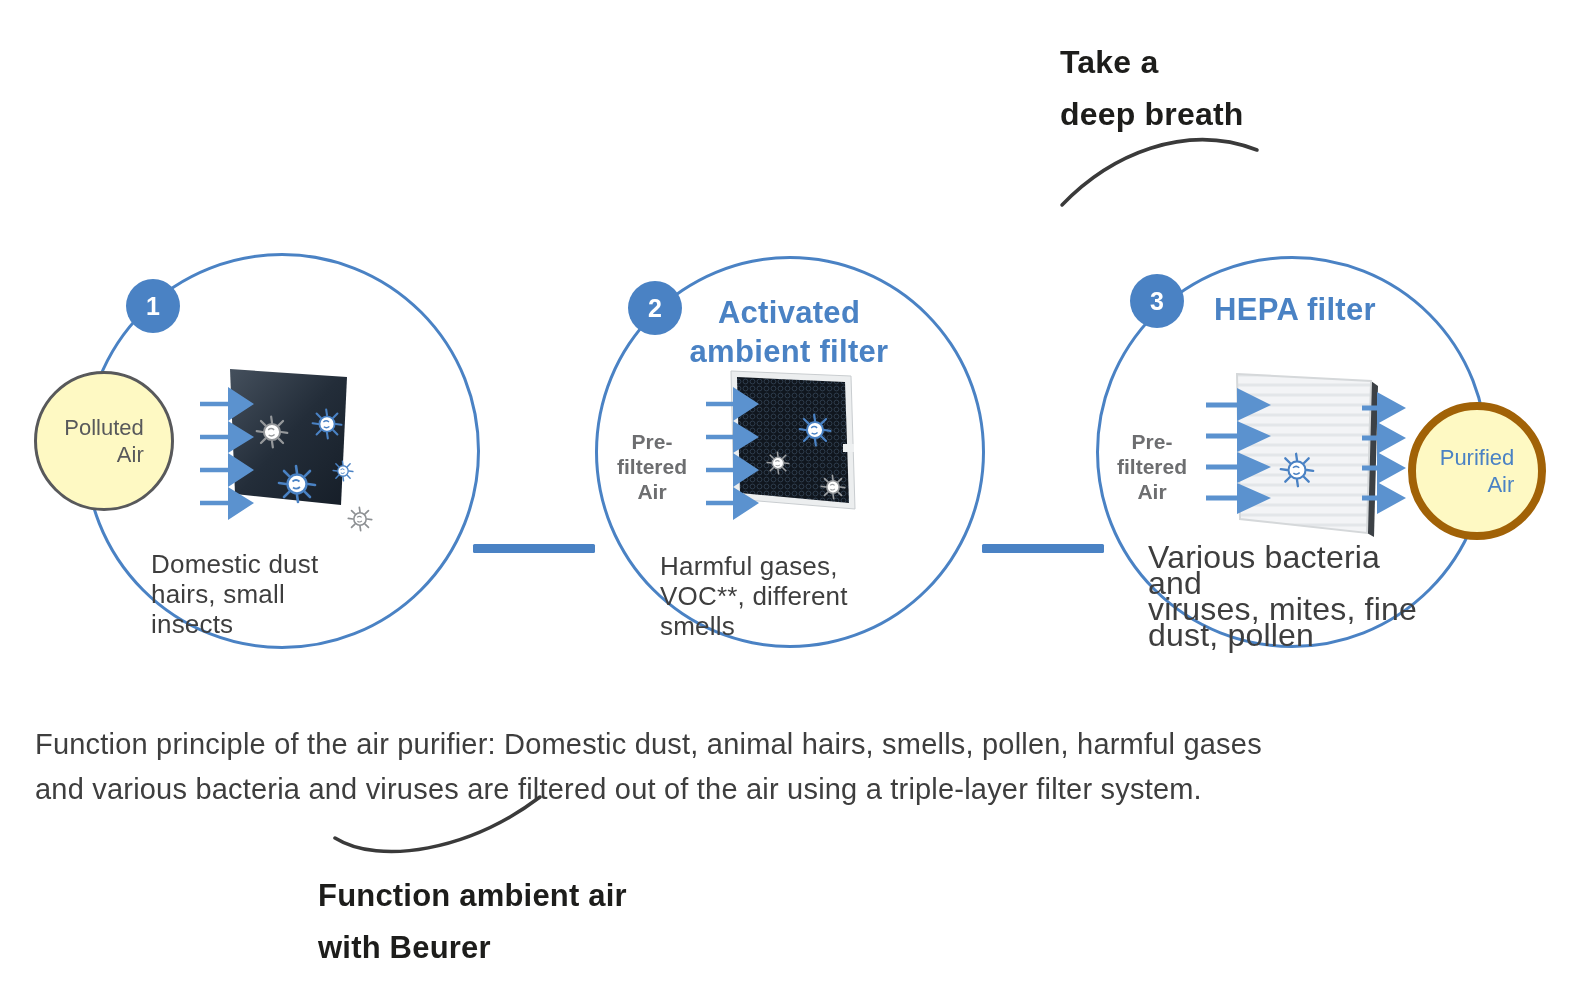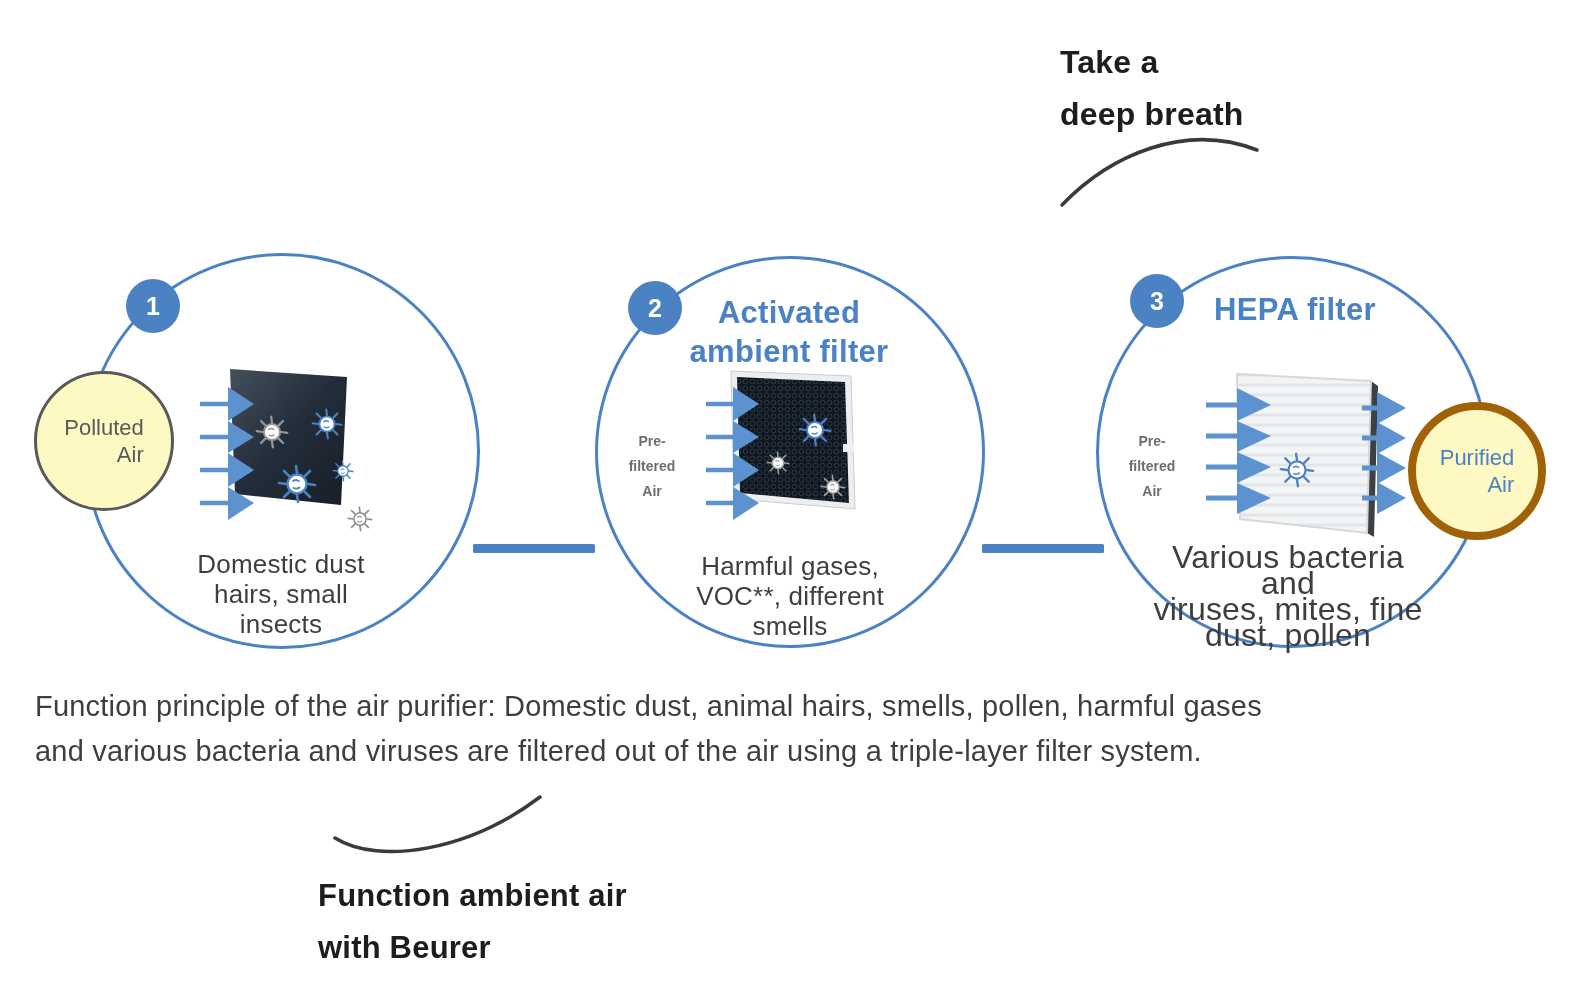--- a/index.html
+++ b/index.html
@@ -20,34 +20,35 @@
   .badge{
     box-sizing:border-box;width:54px;height:54px;border-radius:50%;
     background:#4a82c4;color:#ffffff;display:flex;align-items:center;
     justify-content:center;font-size:25px;font-weight:bold;
   }
   .stage-title{
     color:#4a82c4;font-weight:bold;font-size:31px;line-height:39px;
     text-align:center;white-space:pre-line;letter-spacing:0.3px;
   }
   .stage-caption{
-    color:#3e3e3e;font-size:26px;line-height:30px;text-align:center;
+    color:#3e3e3e;font-size:26px;line-height:30px;
     white-space:pre-line;letter-spacing:0.2px;
   }
   .pf-label{
-    color:#6d6e70;font-weight:bold;font-size:14px;line-height:25px;
+    color:#6d6e70;font-weight:bold;font-size:21px;line-height:25px;
     text-align:center;white-space:pre-line;
   }
   .note{
     color:#1d1d1b;font-weight:bold;font-size:32px;line-height:52px;
     white-space:pre-line;letter-spacing:0.2px;
   }
   .description{
     color:#3e3e3e;font-size:29px;line-height:45px;white-space:pre-line;
     letter-spacing:0.2px;
+    margin-top:38px;
   }
   svg.art{position:absolute;left:0;top:0;pointer-events:none;}
 </style>
 </head>
 <body>
 
 <div class="canvas">
 
   <div class="abs stage-circle" style="left:84px;top:253px;width:396px;height:396px;"></div>
   <div class="abs stage-circle" style="left:595px;top:256px;width:390px;height:392px;"></div>

